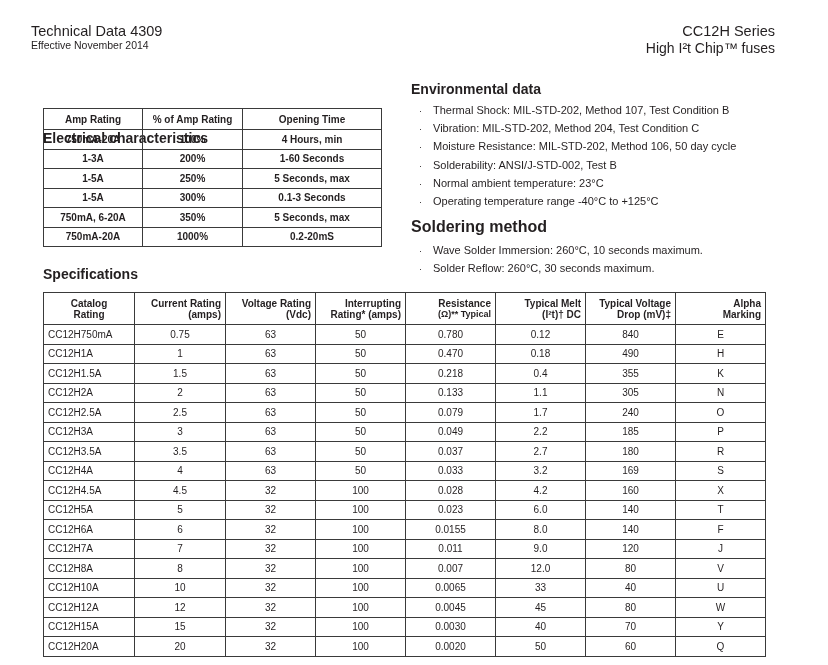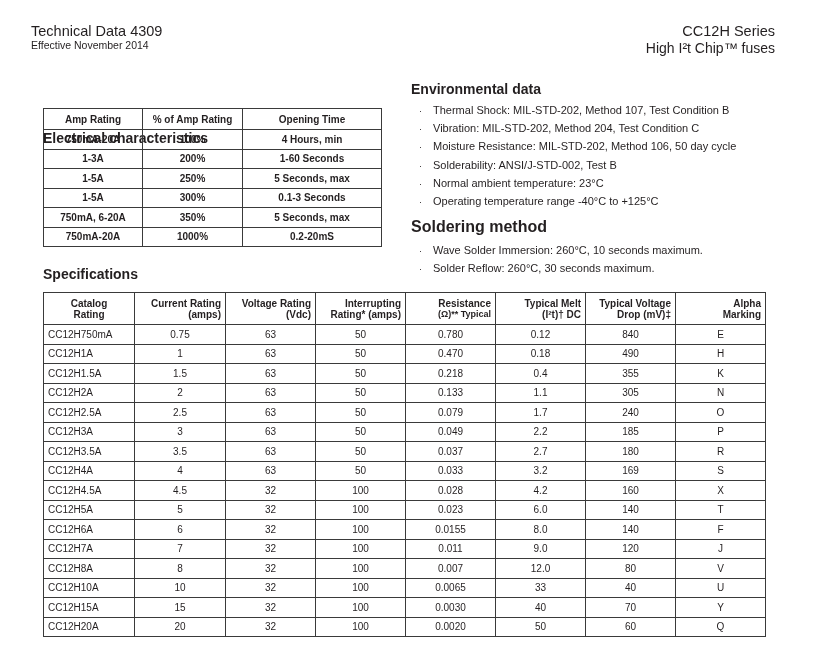--- a/index.html
+++ b/index.html
@@ -294,20 +294,30 @@
         <td class="left">CC12H10A</td>
         <td>10</td>
         <td>32</td>
         <td>100</td>
         <td>0.0065</td>
         <td>33</td>
         <td>40</td>
         <td>U</td>
       </tr>
       <tr>
+        <td class="left">CC12H12A</td>
+        <td>12</td>
+        <td>32</td>
+        <td>100</td>
+        <td>0.0045</td>
+        <td>45</td>
+        <td>80</td>
+        <td>W</td>
+      </tr>
+      <tr>
         <td class="left">CC12H15A</td>
         <td>15</td>
         <td>32</td>
         <td>100</td>
         <td>0.0030</td>
         <td>40</td>
         <td>70</td>
         <td>Y</td>
       </tr>
       <tr>

